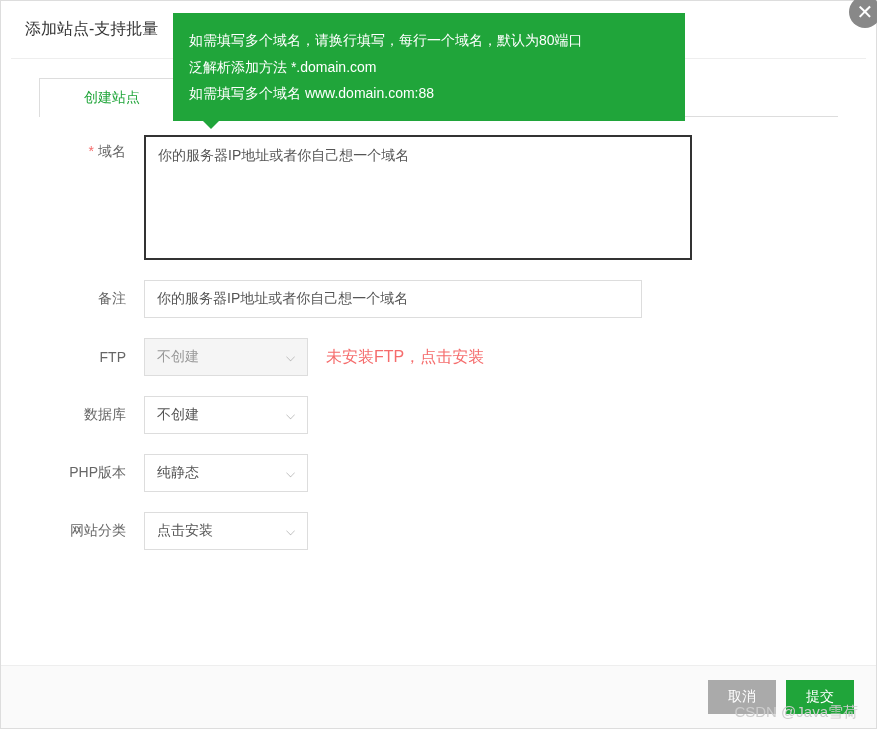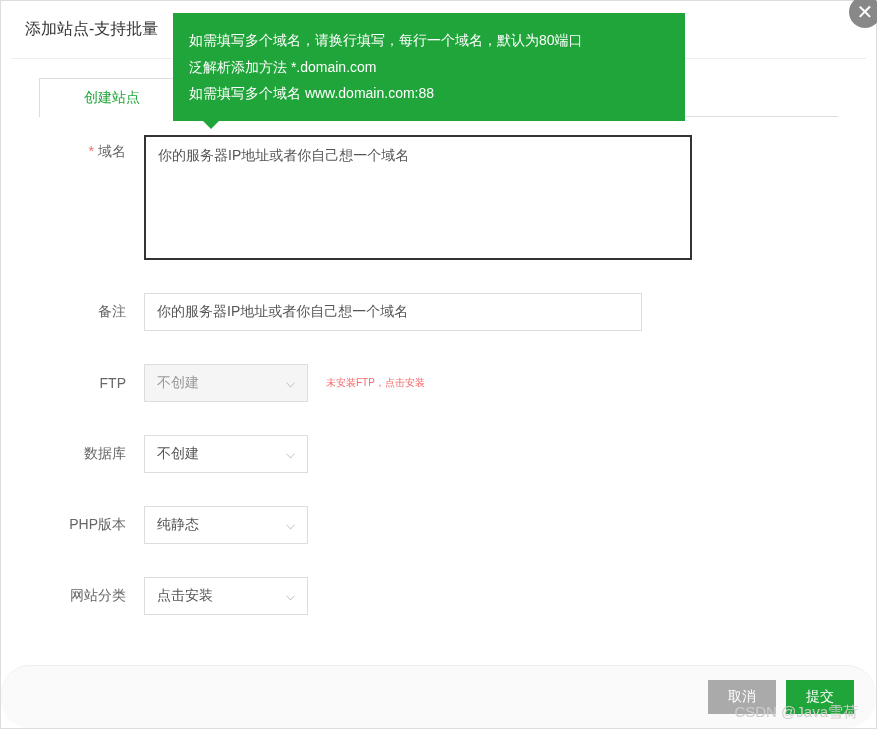--- a/index.html
+++ b/index.html
@@ -4,36 +4,36 @@
   <style>
     * { box-sizing: border-box; margin: 0; padding: 0; }
     body { font-family: "Microsoft YaHei", Arial, sans-serif; font-size: 14px; color: #333; background: #fff; }
     .modal { width: 877px; height: 729px; background: #fff; position: relative; border: 1px solid #ddd; }
     .modal-header { padding: 18px 24px; font-size: 16px; color: #333; }
     .close-btn { position: absolute; top: -5px; right: -5px; width: 32px; height: 32px; background: #888; border-radius: 50%; display: flex; align-items: center; justify-content: center; color: #fff; font-size: 20px; cursor: pointer; }
     .divider { border-top: 1px solid #eee; margin: 0 10px 18px 10px; }
     .tabs { display: flex; margin: 0 38px 18px 38px; border-bottom: 1px solid #ddd; }
     .tab { padding: 10px 44px; border: 1px solid #ddd; border-bottom: none; background: #fff; color: #20a53a; cursor: pointer; position: relative; top: 1px; background: #fff; }
     .form { padding: 0 38px; }
-    .form-row { display: flex; align-items: flex-start; margin-bottom: 33px; }
+    .form-row { display: flex; align-items: flex-start; margin-bottom: 20px; }
     .form-row.center { align-items: center; }
     .label { width: 105px; text-align: right; padding-right: 18px; color: #666; padding-top: 8px; font-size: 14px; }
     .label.center { padding-top: 0; }
     .req { color: #f56c6c; margin-right: 4px; }
     .textarea { width: 548px; height: 125px; border: 2px solid #333; padding: 10px 12px; font-size: 14px; font-family: inherit; resize: none; outline: none; color: #555; }
     .input { width: 498px; height: 38px; border: 1px solid #ddd; padding: 0 12px; font-size: 14px; outline: none; color: #555; }
     .input.wide { width: 498px; }
     .select { width: 164px; height: 38px; border: 1px solid #ddd; padding: 0 12px; font-size: 14px; background: #fff; display: flex; align-items: center; justify-content: space-between; cursor: pointer; color: #555; }
     .select.disabled { background: #f5f5f5; color: #999; }
     .chevron { color: #aaa; font-size: 12px; }
     .folder-icon { margin-left: 14px; cursor: pointer; color: #555; font-size: 18px; }
-    .warning { color: #f56c6c; margin-left: 18px; font-size: 10px; }
+    .warning { color: #f56c6c; margin-left: 18px; font-size: 16px; }
     .tooltip { position: absolute; top: 12px; left: 172px; width: 512px; background: #20a53a; color: #fff; padding: 14px 16px; font-size: 14px; line-height: 1.9; z-index: 10; }
     .tooltip::after { content: ''; position: absolute; bottom: -8px; left: 30px; border-left: 8px solid transparent; border-right: 8px solid transparent; border-top: 8px solid #20a53a; }
-    .footer { position: absolute; bottom: 0; left: 0; right: 0; padding: 14px 22px; display: flex; justify-content: flex-end; gap: 10px; border-top: 1px solid #eee; background: #fafafa; border-radius: 29px; }
+    .footer { position: absolute; bottom: 0; left: 0; right: 0; padding: 14px 22px; display: flex; justify-content: flex-end; gap: 10px; border-top: 1px solid #eee; background: #fafafa; }
     .btn { padding: 8px 20px; border: none; font-size: 14px; cursor: pointer; color: #fff; }
     .btn-cancel { background: #aaa; }
     .btn-submit { background: #20a53a; }
     .watermark { position: absolute; bottom: 6px; right: 18px; color: #ccc; font-size: 15px; pointer-events: none; }
   </style>
 </head>
 <body>
 
 <div class="modal">
   <div class="close-btn">

